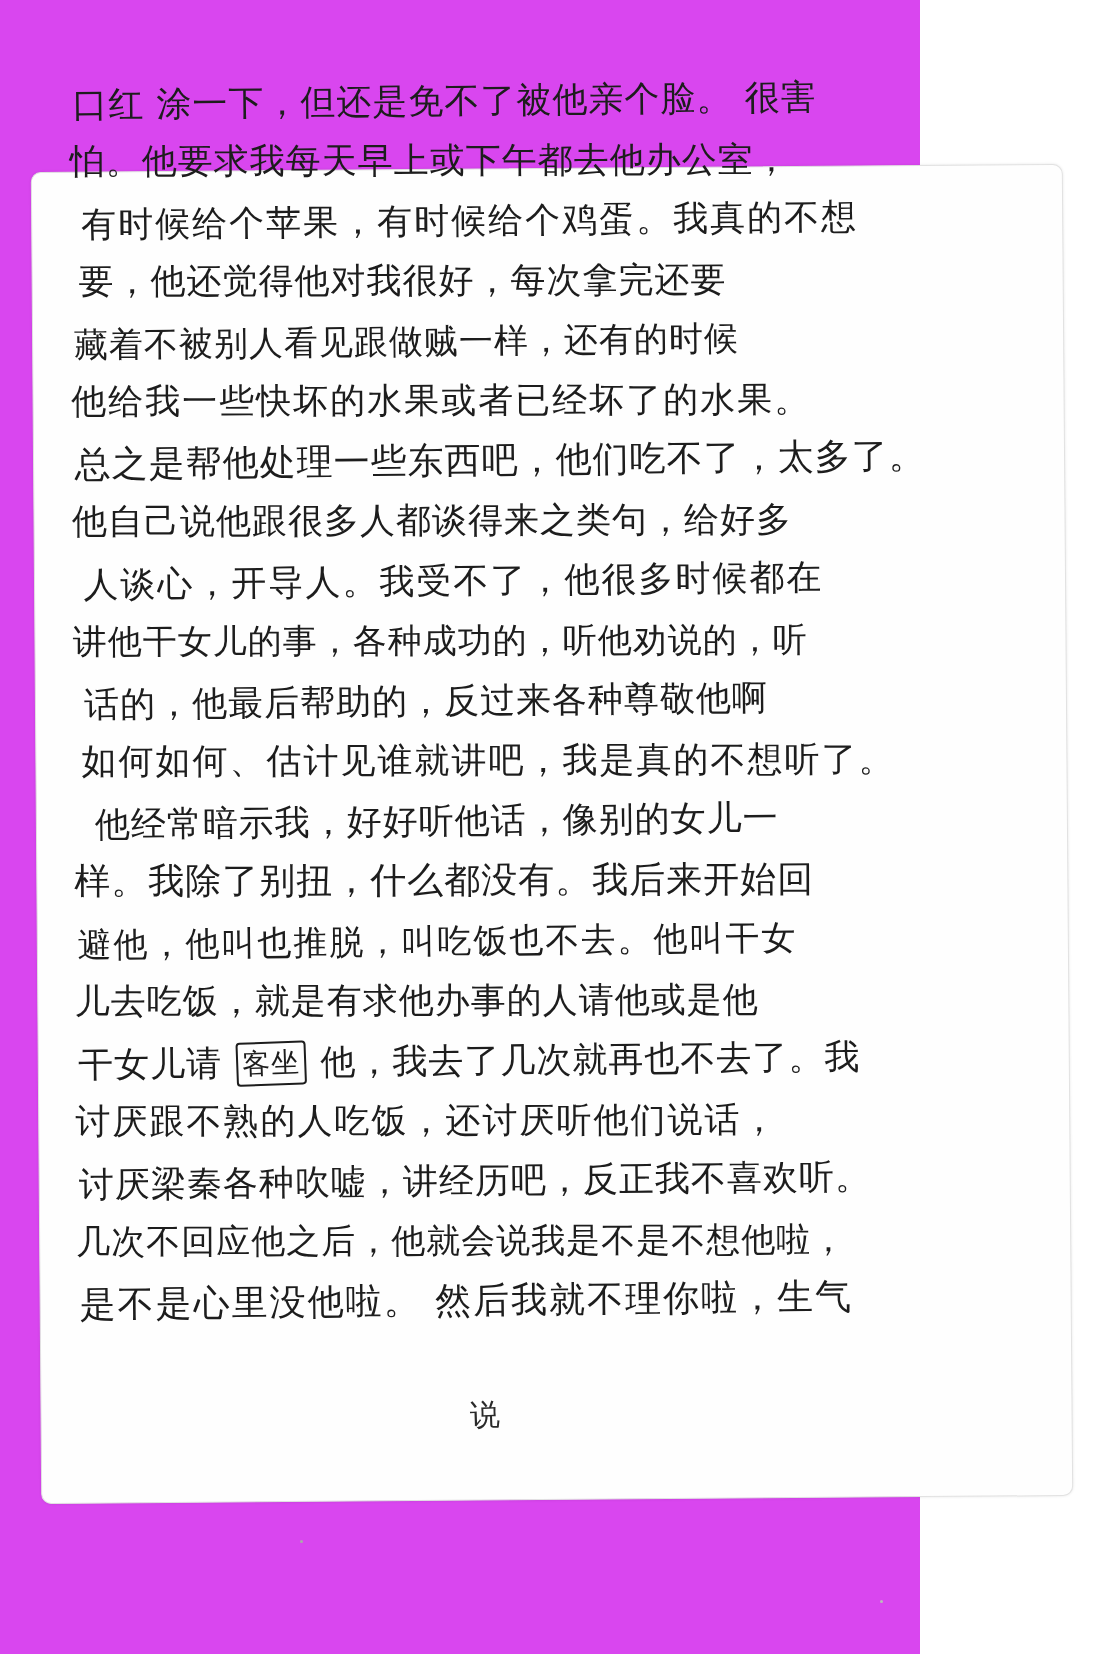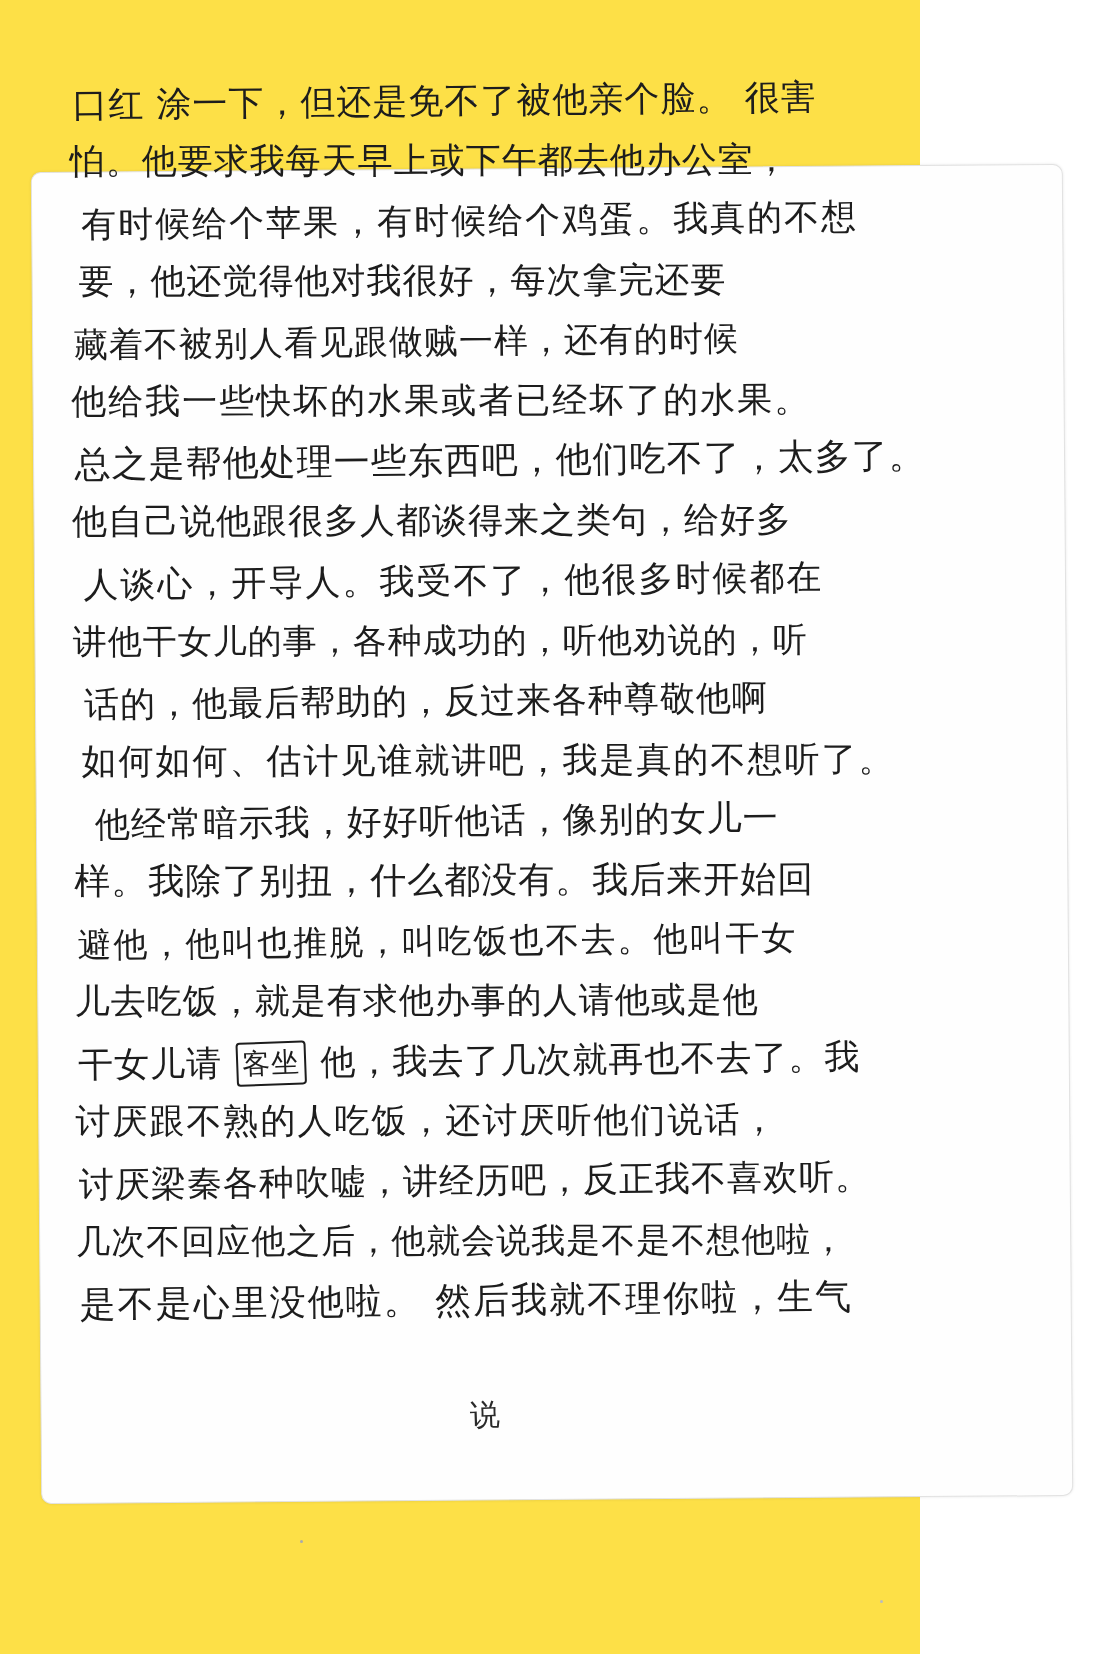--- a/index.html
+++ b/index.html
@@ -10,21 +10,21 @@
   body {
     width: 1120px;
     height: 1654px;
     font-family: "Liberation Sans", sans-serif;
     overflow: hidden;
   }
   .page {
     position: relative;
     width: 920px;
     height: 1654px;
-    background: #fde047;
+    background: #d946ef;
     box-sizing: border-box;
   }
   
   .sheet {
     position: absolute;
     left: 36px;
     top: 168px;
     width: 1030px;
     height: 1330px;
     background: #fefefe;

